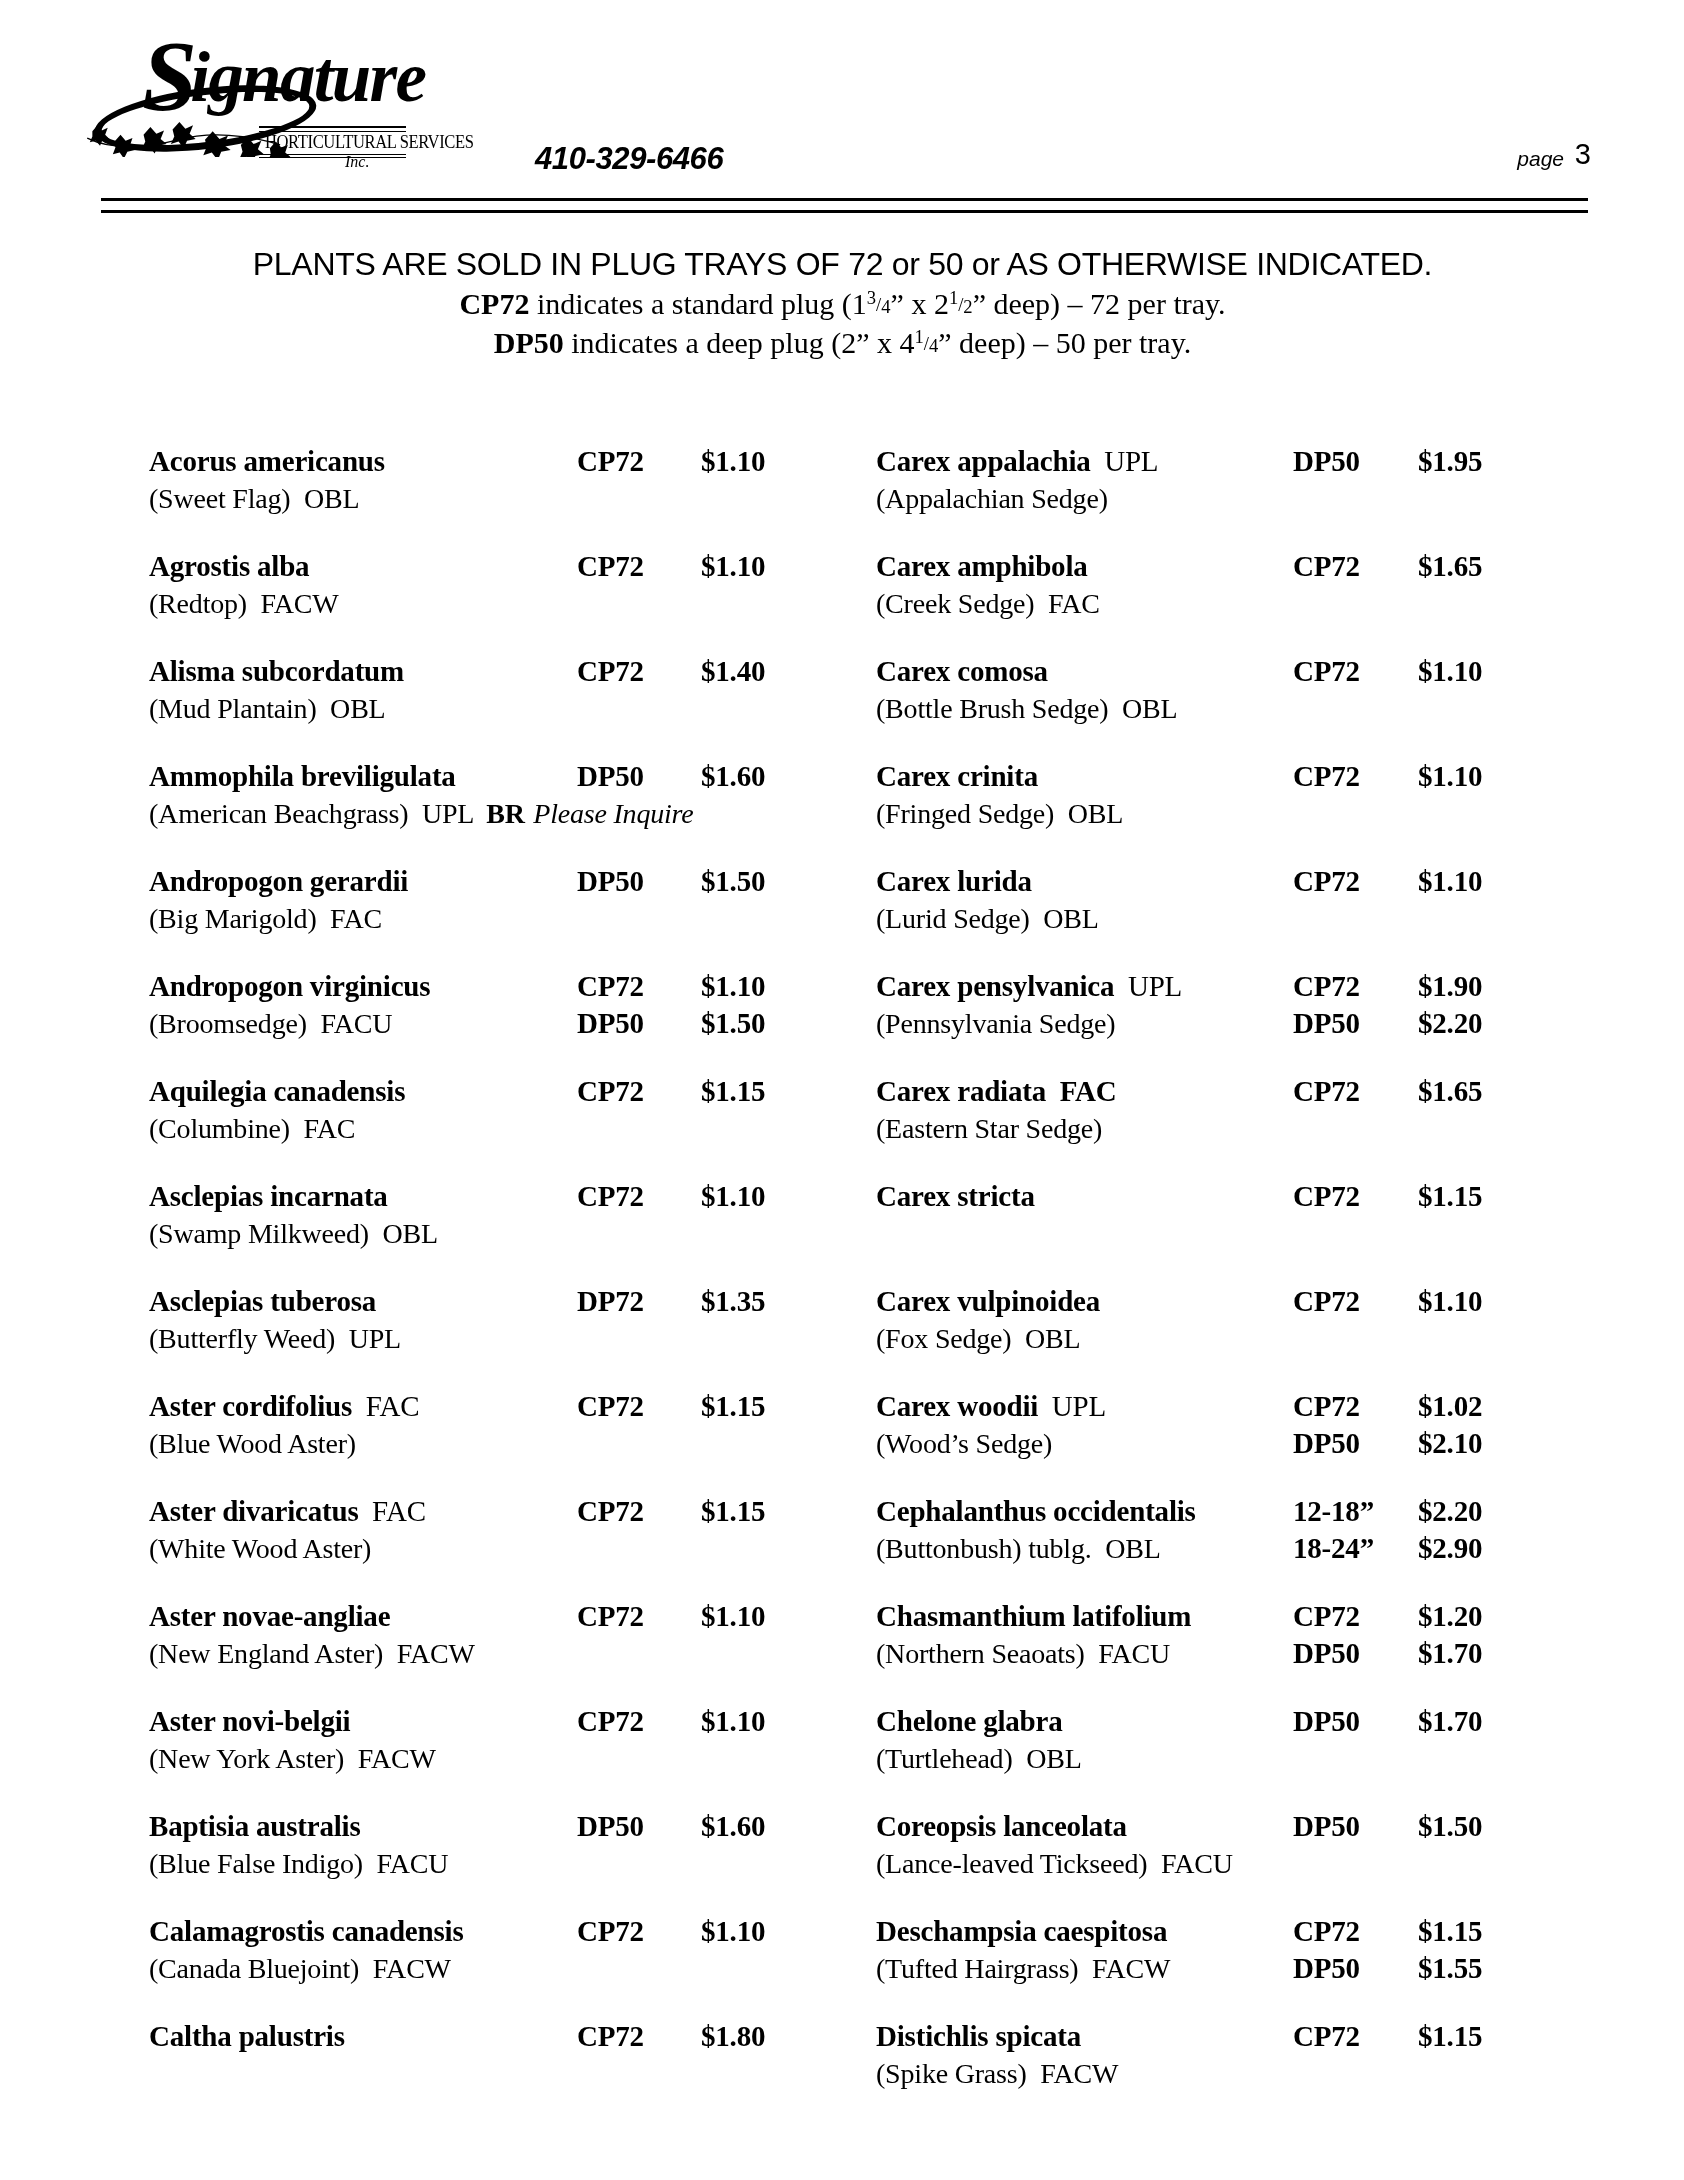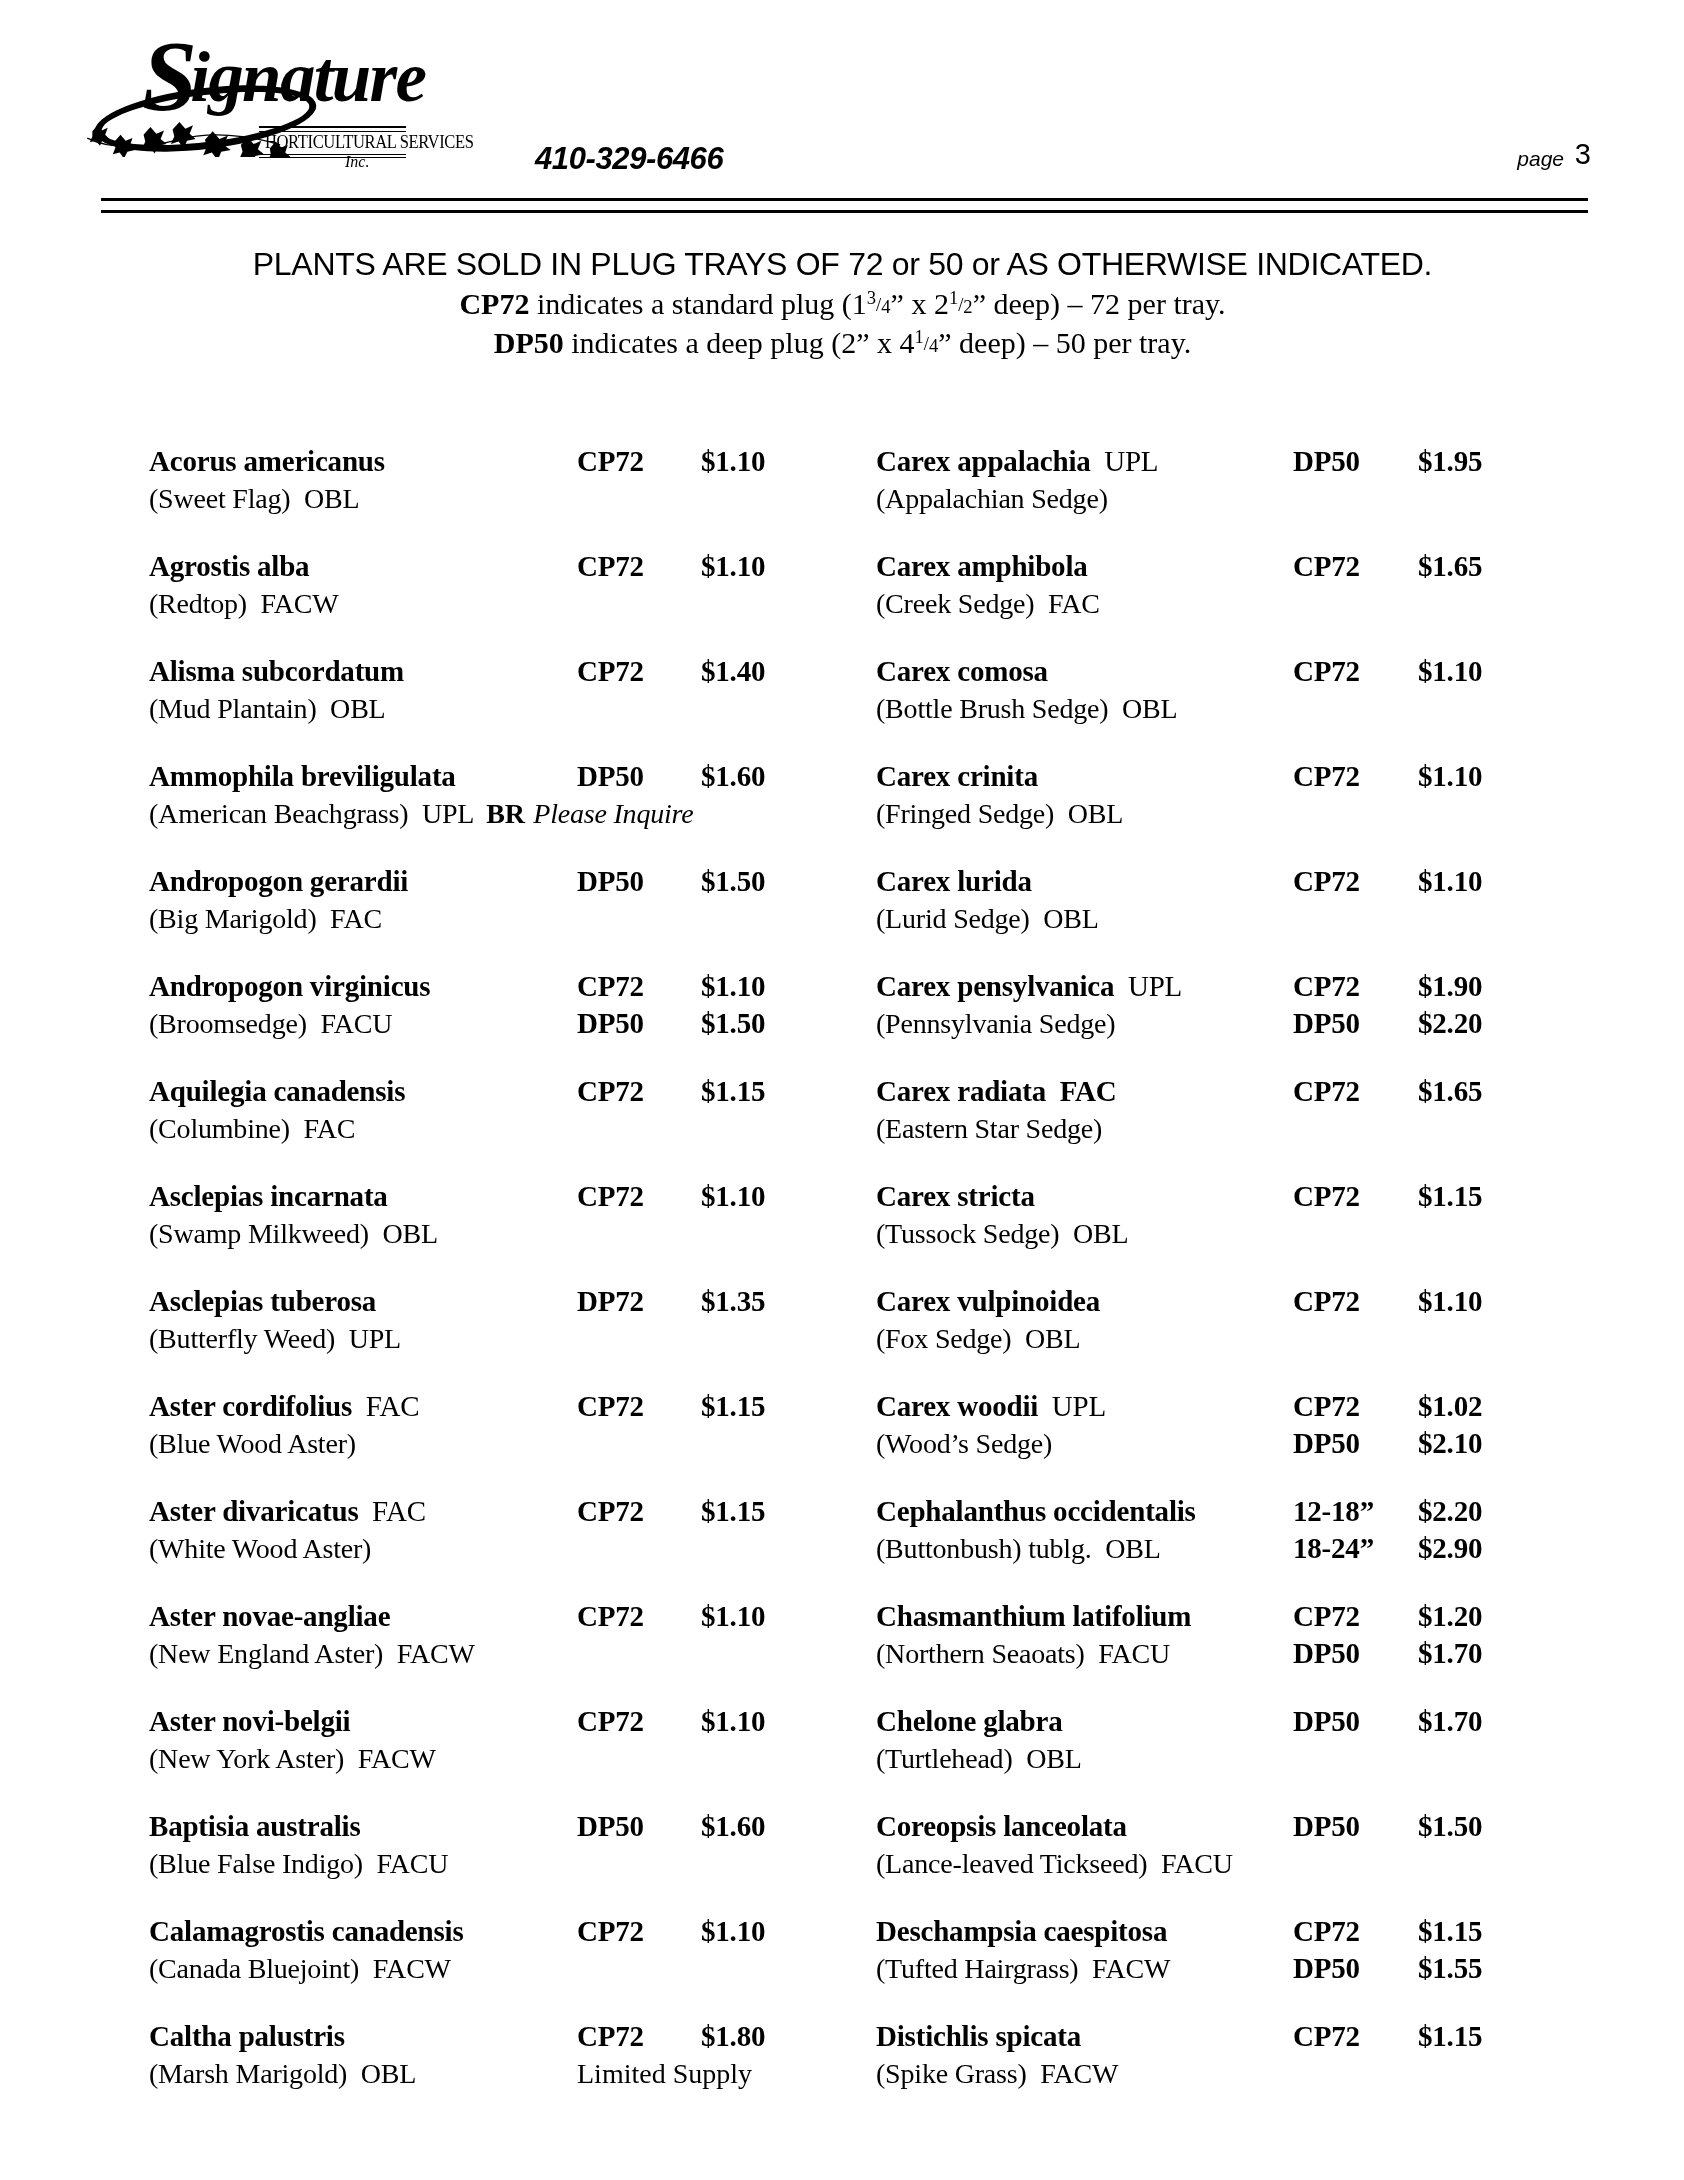--- a/index.html
+++ b/index.html
@@ -462,24 +462,20 @@
         <div class="row">
           <div class="common-cell"><span>(Canada Bluejoint)</span><span class="ind">FACW</span></div>
         </div>
       </div>
       <div class="entry">
         <div class="row">
           <div class="name-cell"><span>Caltha palustris</span></div>
           <div class="size-cell">CP72</div>
           <div class="price-cell">$1.80</div>
         </div>
-        <div class="row">
-          <div class="common-cell"><span>(Marsh Marigold)</span><span class="ind">OBL</span></div>
-          <div class="note-cell">Limited Supply</div>
-        </div>
       </div>
     </div>
   <div class="col col-right" id="col-right">
       <div class="entry">
         <div class="row">
           <div class="name-cell"><span>Carex appalachia</span><span class="ind">UPL</span></div>
           <div class="size-cell">DP50</div>
           <div class="price-cell">$1.95</div>
         </div>
         <div class="row">
@@ -546,23 +542,20 @@
         </div>
         <div class="row">
           <div class="common-cell"><span>(Eastern Star Sedge)</span></div>
         </div>
       </div>
       <div class="entry">
         <div class="row">
           <div class="name-cell"><span>Carex stricta</span></div>
           <div class="size-cell">CP72</div>
           <div class="price-cell">$1.15</div>
-        </div>
-        <div class="row">
-          <div class="common-cell"><span>(Tussock Sedge)</span><span class="ind">OBL</span></div>
         </div>
       </div>
       <div class="entry">
         <div class="row">
           <div class="name-cell"><span>Carex vulpinoidea</span></div>
           <div class="size-cell">CP72</div>
           <div class="price-cell">$1.10</div>
         </div>
         <div class="row">
           <div class="common-cell"><span>(Fox Sedge)</span><span class="ind">OBL</span></div>

